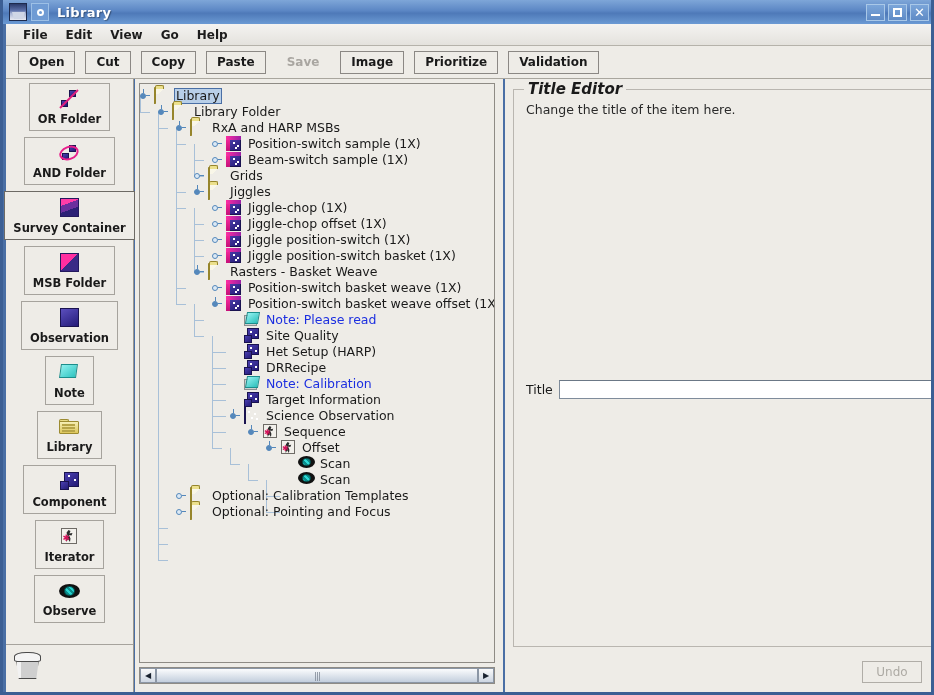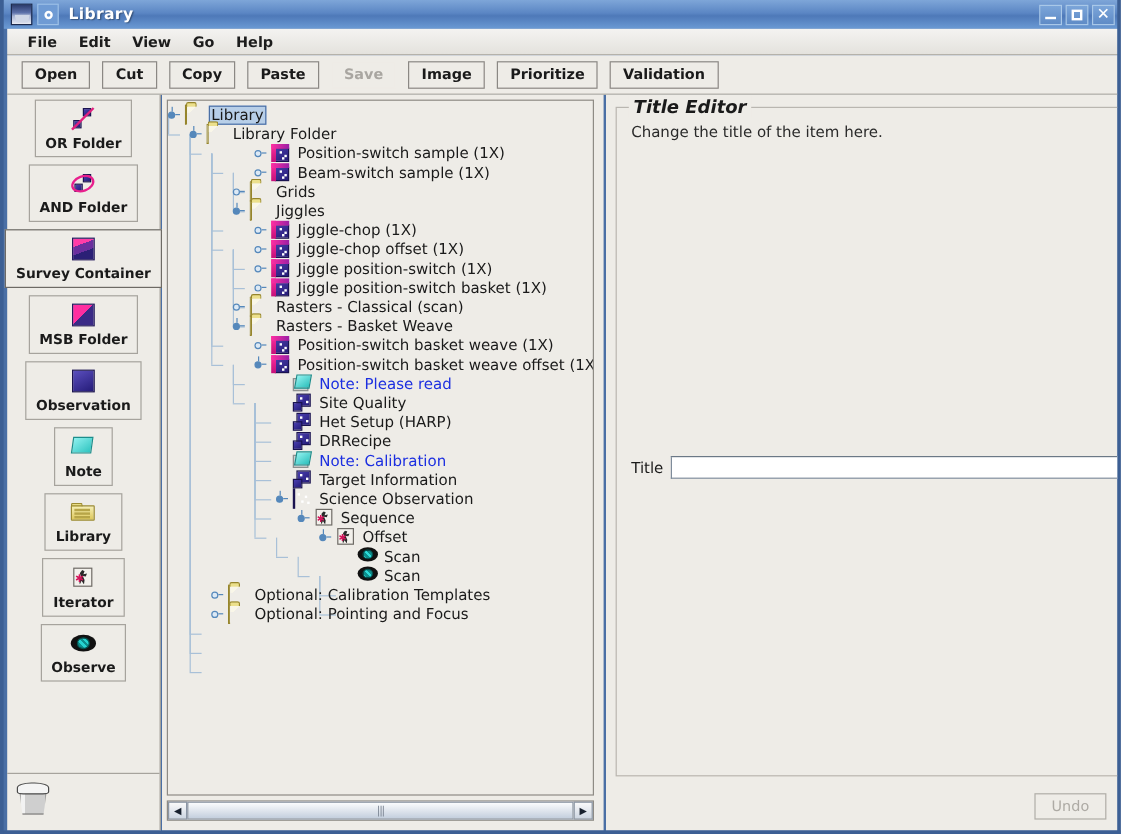--- a/index.html
+++ b/index.html
@@ -396,20 +396,29 @@
       <div class="pal-icon ic-lib">
         <div class="t"></div>
           <div class="f"></div>
           <div class="l"></div>
           <div class="l2"></div>
           <div class="l3"></div>
       </div>
       <div class="pal-label">Library</div>
     </div>
 
+    <div class="pal-btn">
+      <div class="pal-icon ic-comp">
+        <div class="sq1"></div>
+          <div class="sq2"></div>
+        <div class="dot" style="left:8px;top:3px"></div>
+          <div class="dot" style="left:14px;top:7px"></div>
+      </div>
+      <div class="pal-label">Component</div>
+    </div>
 
     <div class="pal-btn">
       <div class="pal-icon ic-iter">
         <div class="pg"></div>
           <div class="run"></div>
           <div class="sp">✱</div>
       </div>
       <div class="pal-label">Iterator</div>
     </div>
 
@@ -503,20 +512,29 @@
           </div>
           <div class="tnode" style="padding-left: 28px;">
             <span class="knob exp" style="left: 14px;">
               <span class="circ"></span>
               <span class="stem"></span>
               <span class="vert"></span>
             </span>
             <span class="t-icon"><span class="tf"></span></span>
             <span class="t-label">Library Folder</span>
           </div>
+          <div class="tnode" style="padding-left: 46px;">
+            <span class="knob exp" style="left: 32px;">
+              <span class="circ"></span>
+              <span class="stem"></span>
+              <span class="vert"></span>
+            </span>
+            <span class="t-icon"><span class="tf"></span></span>
+            <span class="t-label">RxA and HARP MSBs</span>
+          </div>
           <div class="tnode" style="padding-left: 82px;">
             <span class="knob" style="left: 68px;">
               <span class="circ"></span>
               <span class="stem"></span>
             </span>
             <span class="t-icon"><span class="tmsb"><span class="f"></span><span class="l"></span><span class="t"></span><i style="left:7px;top:6px"></i><i style="left:11px;top:9px"></i><i style="left:9px;top:11px"></i></span></span>
             <span class="t-label">Position-switch sample (1X)</span>
           </div>
           <div class="tnode" style="padding-left: 82px;">
             <span class="knob" style="left: 68px;">
@@ -567,28 +585,20 @@
             <span class="t-icon"><span class="tmsb"><span class="f"></span><span class="l"></span><span class="t"></span><i style="left:7px;top:6px"></i><i style="left:11px;top:9px"></i><i style="left:9px;top:11px"></i></span></span>
             <span class="t-label">Jiggle position-switch (1X)</span>
           </div>
           <div class="tnode" style="padding-left: 82px;">
             <span class="knob" style="left: 68px;">
               <span class="circ"></span>
               <span class="stem"></span>
             </span>
             <span class="t-icon"><span class="tmsb"><span class="f"></span><span class="l"></span><span class="t"></span><i style="left:7px;top:6px"></i><i style="left:11px;top:9px"></i><i style="left:9px;top:11px"></i></span></span>
             <span class="t-label">Jiggle position-switch basket (1X)</span>
-          </div>
-          <div class="tnode" style="padding-left: 64px;">
-            <span class="knob" style="left: 50px;">
-              <span class="circ"></span>
-              <span class="stem"></span>
-            </span>
-            <span class="t-icon"><span class="tf"></span></span>
-            <span class="t-label">Rasters - Classical (scan)</span>
           </div>
           <div class="tnode" style="padding-left: 64px;">
             <span class="knob exp" style="left: 50px;">
               <span class="circ"></span>
               <span class="stem"></span>
               <span class="vert"></span>
             </span>
             <span class="t-icon"><span class="tf"></span></span>
             <span class="t-label">Rasters - Basket Weave</span>
           </div>

